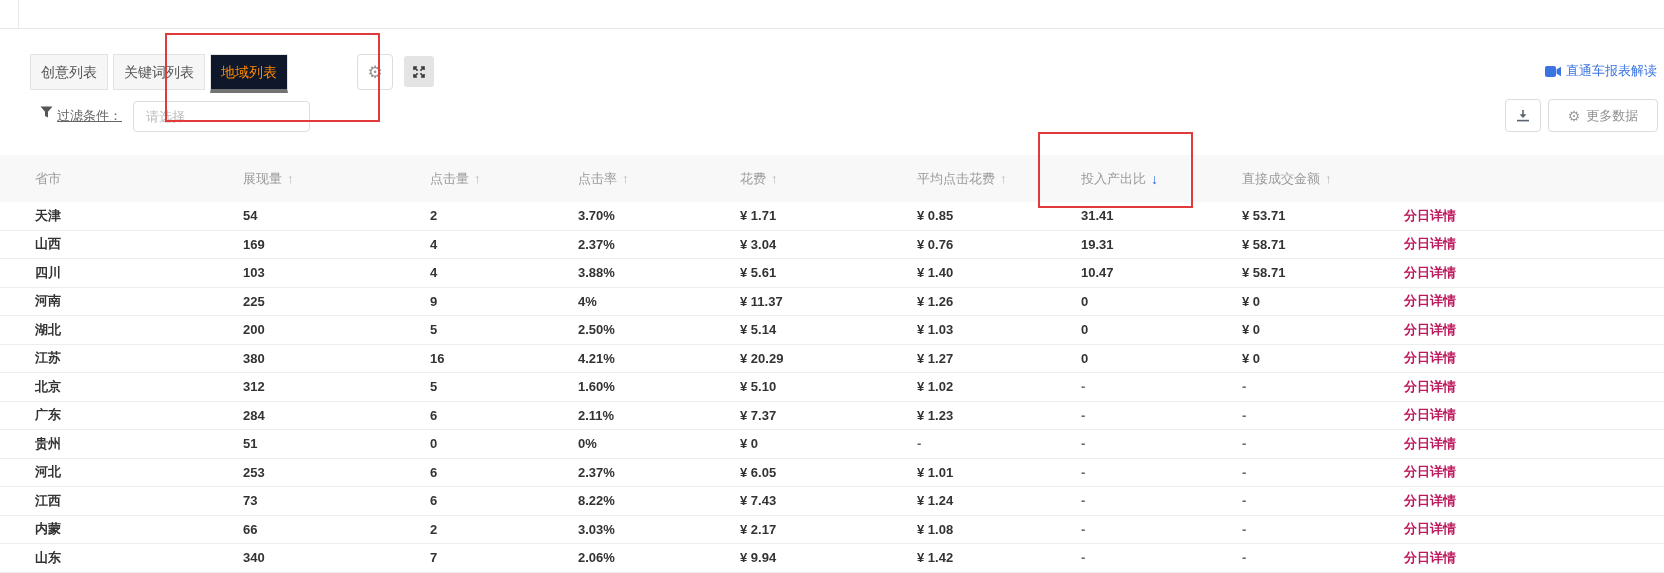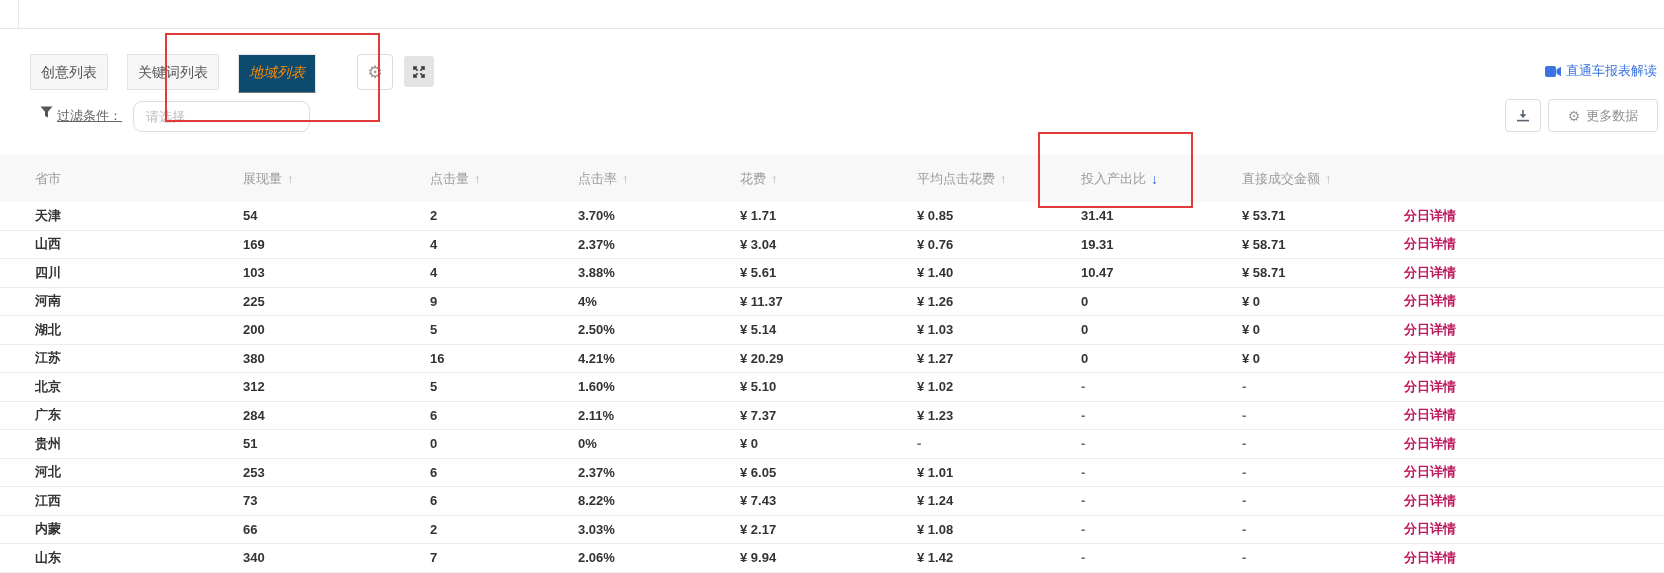--- a/index.html
+++ b/index.html
@@ -8,24 +8,24 @@
     font-family:"Liberation Sans","DejaVu Sans",sans-serif;overflow:hidden;
     -webkit-font-smoothing:antialiased;
   }
   
   .top-strip-line{position:absolute;top:28px;left:0;width:1664px;height:1px;background:#e8e8e8;}
   .top-strip-left{position:absolute;top:0;left:18px;width:1px;height:28px;background:#e8e8e8;}
 
   
   .tabs-row{position:absolute;left:30px;top:54px;display:flex;align-items:flex-start;height:40px;}
   .tab{
-    height:36px;line-height:34px;padding:0 10px;margin-right:19px;font-size:14px;color:#555;
+    height:36px;line-height:34px;padding:0 10px;margin-right:5px;font-size:14px;color:#555;
     background:#f6f6f6;border:1px solid #e3e3e3;box-sizing:border-box;cursor:pointer;white-space:nowrap;
   }
-  .tab.active{background:#0c4a6e;color:#ff8a00;border-bottom:1px solid #737373;height:39px;font-style:italic;}
+  .tab.active{background:#0f172a;color:#ff8a00;border-bottom:4px solid #737373;height:39px;}
   .icon-btn{
     margin-left:14px;width:36px;height:36px;background:#fff;border:1px solid #dcdcdc;border-radius:4px;
     display:flex;align-items:center;justify-content:center;box-sizing:border-box;cursor:pointer;
   }
   .gear-glyph{font-size:17px;color:#949494;line-height:1;}
   .expand-btn{
     margin-left:11px;margin-top:2px;width:30px;height:31px;background:#e4e4e4;border-radius:3px;
     display:flex;align-items:center;justify-content:center;cursor:pointer;
   }
 
@@ -33,21 +33,21 @@
   .report-link{
     position:absolute;top:62px;right:7px;display:flex;align-items:center;gap:5px;
     color:#3b74e0;font-size:13px;cursor:pointer;
   }
 
   
   .funnel-icon{position:absolute;left:40px;top:106px;}
   .filter-label{position:absolute;left:57px;top:107px;font-size:13px;color:#666;text-decoration:underline;}
   .filter-input{
     position:absolute;left:133px;top:101px;width:177px;height:31px;box-sizing:border-box;
-    border:1px solid #ddd;border-radius:9px;padding:0 12px;font-size:13px;color:#333;outline:none;
+    border:1px solid #ddd;border-radius:4px;padding:0 12px;font-size:13px;color:#333;outline:none;
   }
   .filter-input::placeholder{color:#bcbcbc;}
   .download-btn{
     position:absolute;left:1505px;top:99px;width:36px;height:33px;background:#fff;border:1px solid #dcdcdc;
     border-radius:4px;box-sizing:border-box;display:flex;align-items:center;justify-content:center;cursor:pointer;
   }
   .more-data-btn{
     position:absolute;left:1548px;top:99px;width:110px;height:33px;background:#fff;border:1px solid #dcdcdc;
     border-radius:4px;box-sizing:border-box;display:flex;align-items:center;justify-content:center;gap:6px;
     color:#8f8f8f;font-size:13px;cursor:pointer;

